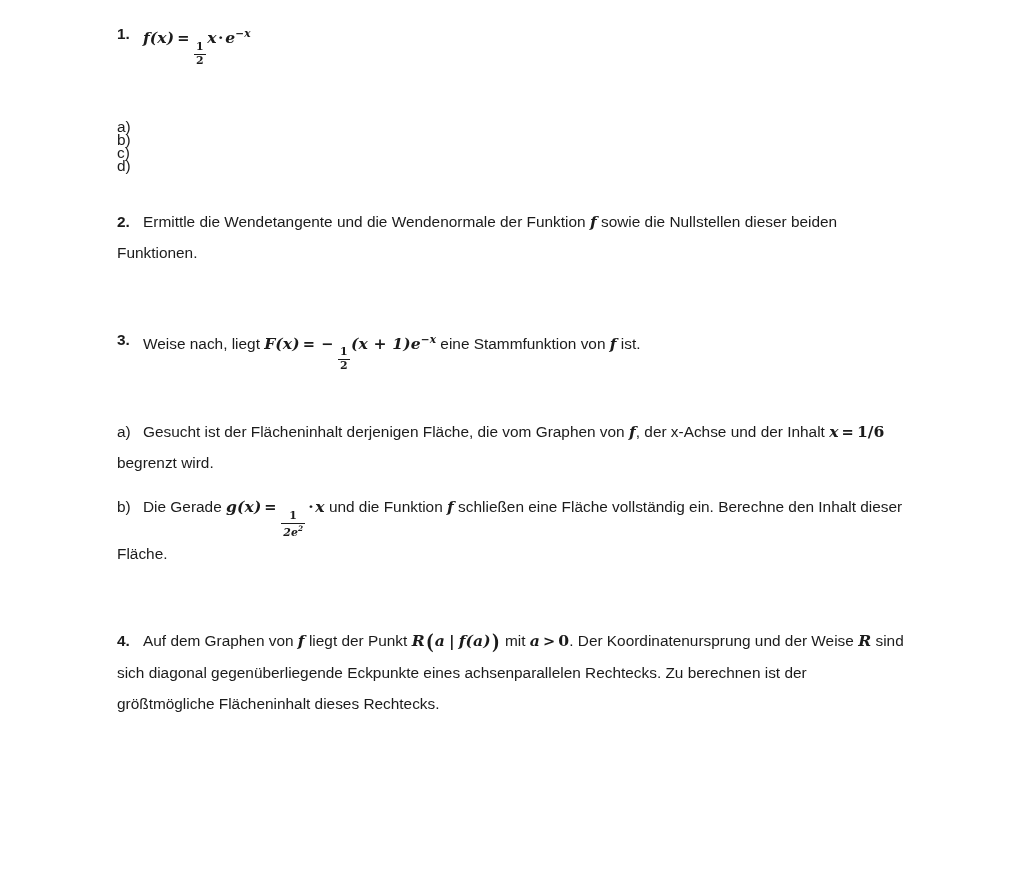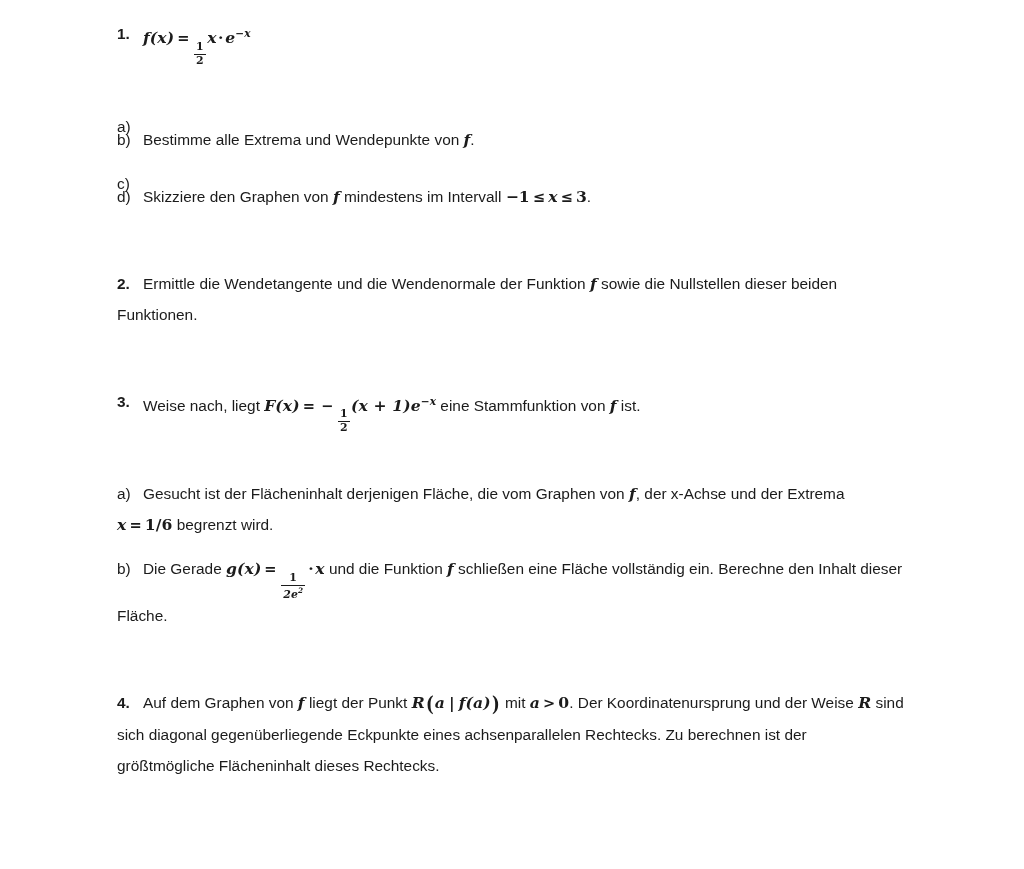--- a/index.html
+++ b/index.html
@@ -140,34 +140,32 @@
     <div class="task-1-items">
 
       <div class="task let">
         <span class="marker">a)</span>
       </div>
 
       <div class="gap-sm"></div>
 
       <div class="task let">
         <span class="marker">b)</span>
-        <span class="body"><span>Bestimme alle Extrema und Wendepunkte von</span> <span class="math">f</span><span>.</span></span>
       </div>
 
       <div class="gap-sm"></div>
 
       <div class="task let">
         <span class="marker">c)</span>
       </div>
 
       <div class="gap-sm"></div>
 
       <div class="task let">
         <span class="marker">d)</span>
-        <span class="body"><span>Skizziere den Graphen von</span> <span class="math">f</span> <span>mindestens im Intervall</span> <span class="math"><span class="up">−1</span><span class="op">≤</span><span>x</span><span class="op">≤</span><span class="up">3</span></span><span>.</span></span>
       </div>
     </div>
 
     <div class="gap-xl"></div>
 
     <div class="task num">
       <span class="marker">2.</span>
       <span class="body">
         <span>Ermittle die Wendetangente und die Wendenormale der Funktion</span> <span class="math">f</span> <span>sowie die Nullstellen dieser</span>
         <span>beiden Funktionen.</span>
@@ -182,21 +180,21 @@
               <span class="nu">1</span>
               <span class="de upr">2</span>
             </span><span>(x + 1)</span><span>e</span><sup class="exp">−x</sup></span> <span>eine Stammfunktion von</span> <span class="math">f</span> <span>ist.</span></span>
     </div>
 
     <div class="gap-md"></div>
 
     <div class="task let">
       <span class="marker">a)</span>
       <span class="body"><span>Gesucht ist der Flächeninhalt derjenigen Fläche, die vom Graphen von</span> <span class="math">f</span><span>, der x-Achse und der</span>
-        <span>Extrema</span> <span class="math"><span>x</span><span class="op">=</span><span class="up">1/6</span></span> <span>begrenzt wird.</span></span>
+        <span>Inhalt</span> <span class="math"><span>x</span><span class="op">=</span><span class="up">1/6</span></span> <span>begrenzt wird.</span></span>
     </div>
 
     <div class="gap-sm"></div>
 
     <div class="task let">
       <span class="marker">b)</span>
       <span class="body"><span>Die Gerade</span> <span class="math"><span>g(x)</span><span class="op">=</span><span class="frac">
               <span class="nu">1</span>
               <span class="de"><span>2e</span><sup class="exp">2</sup></span>
             </span><span class="opt">·</span><span>x</span></span> <span>und die Funktion</span> <span class="math">f</span> <span>schließen eine Fläche vollständig ein. Berechne den</span>

